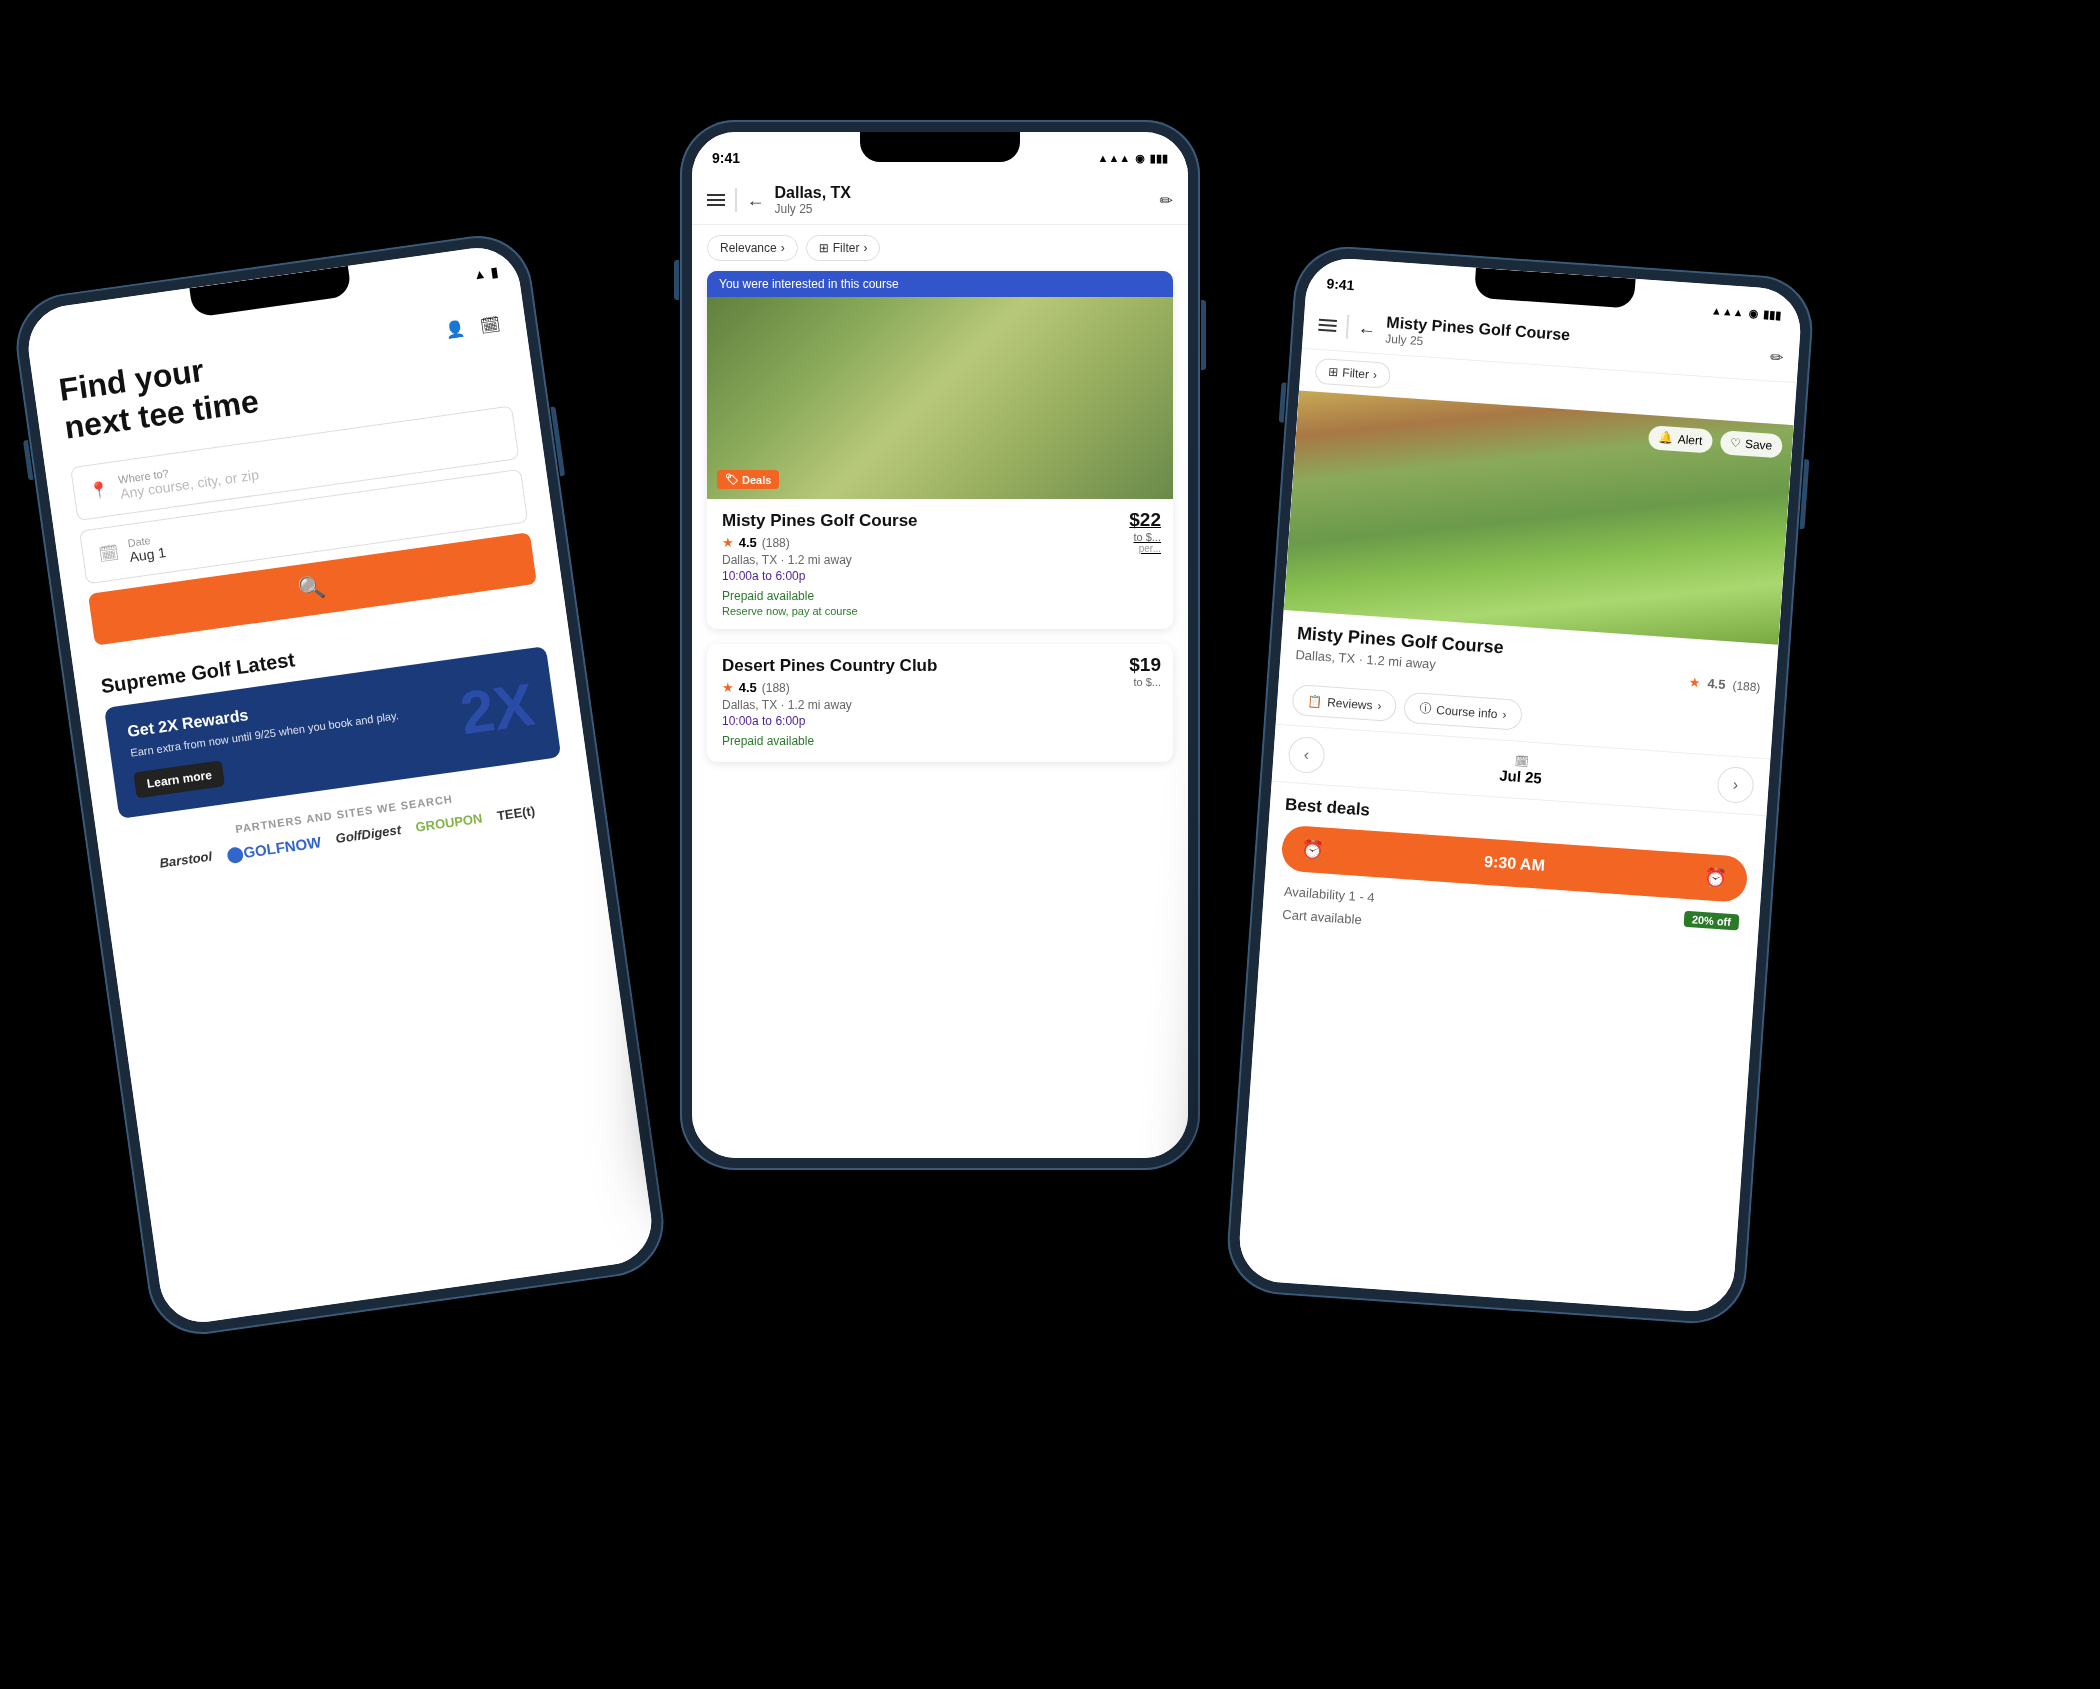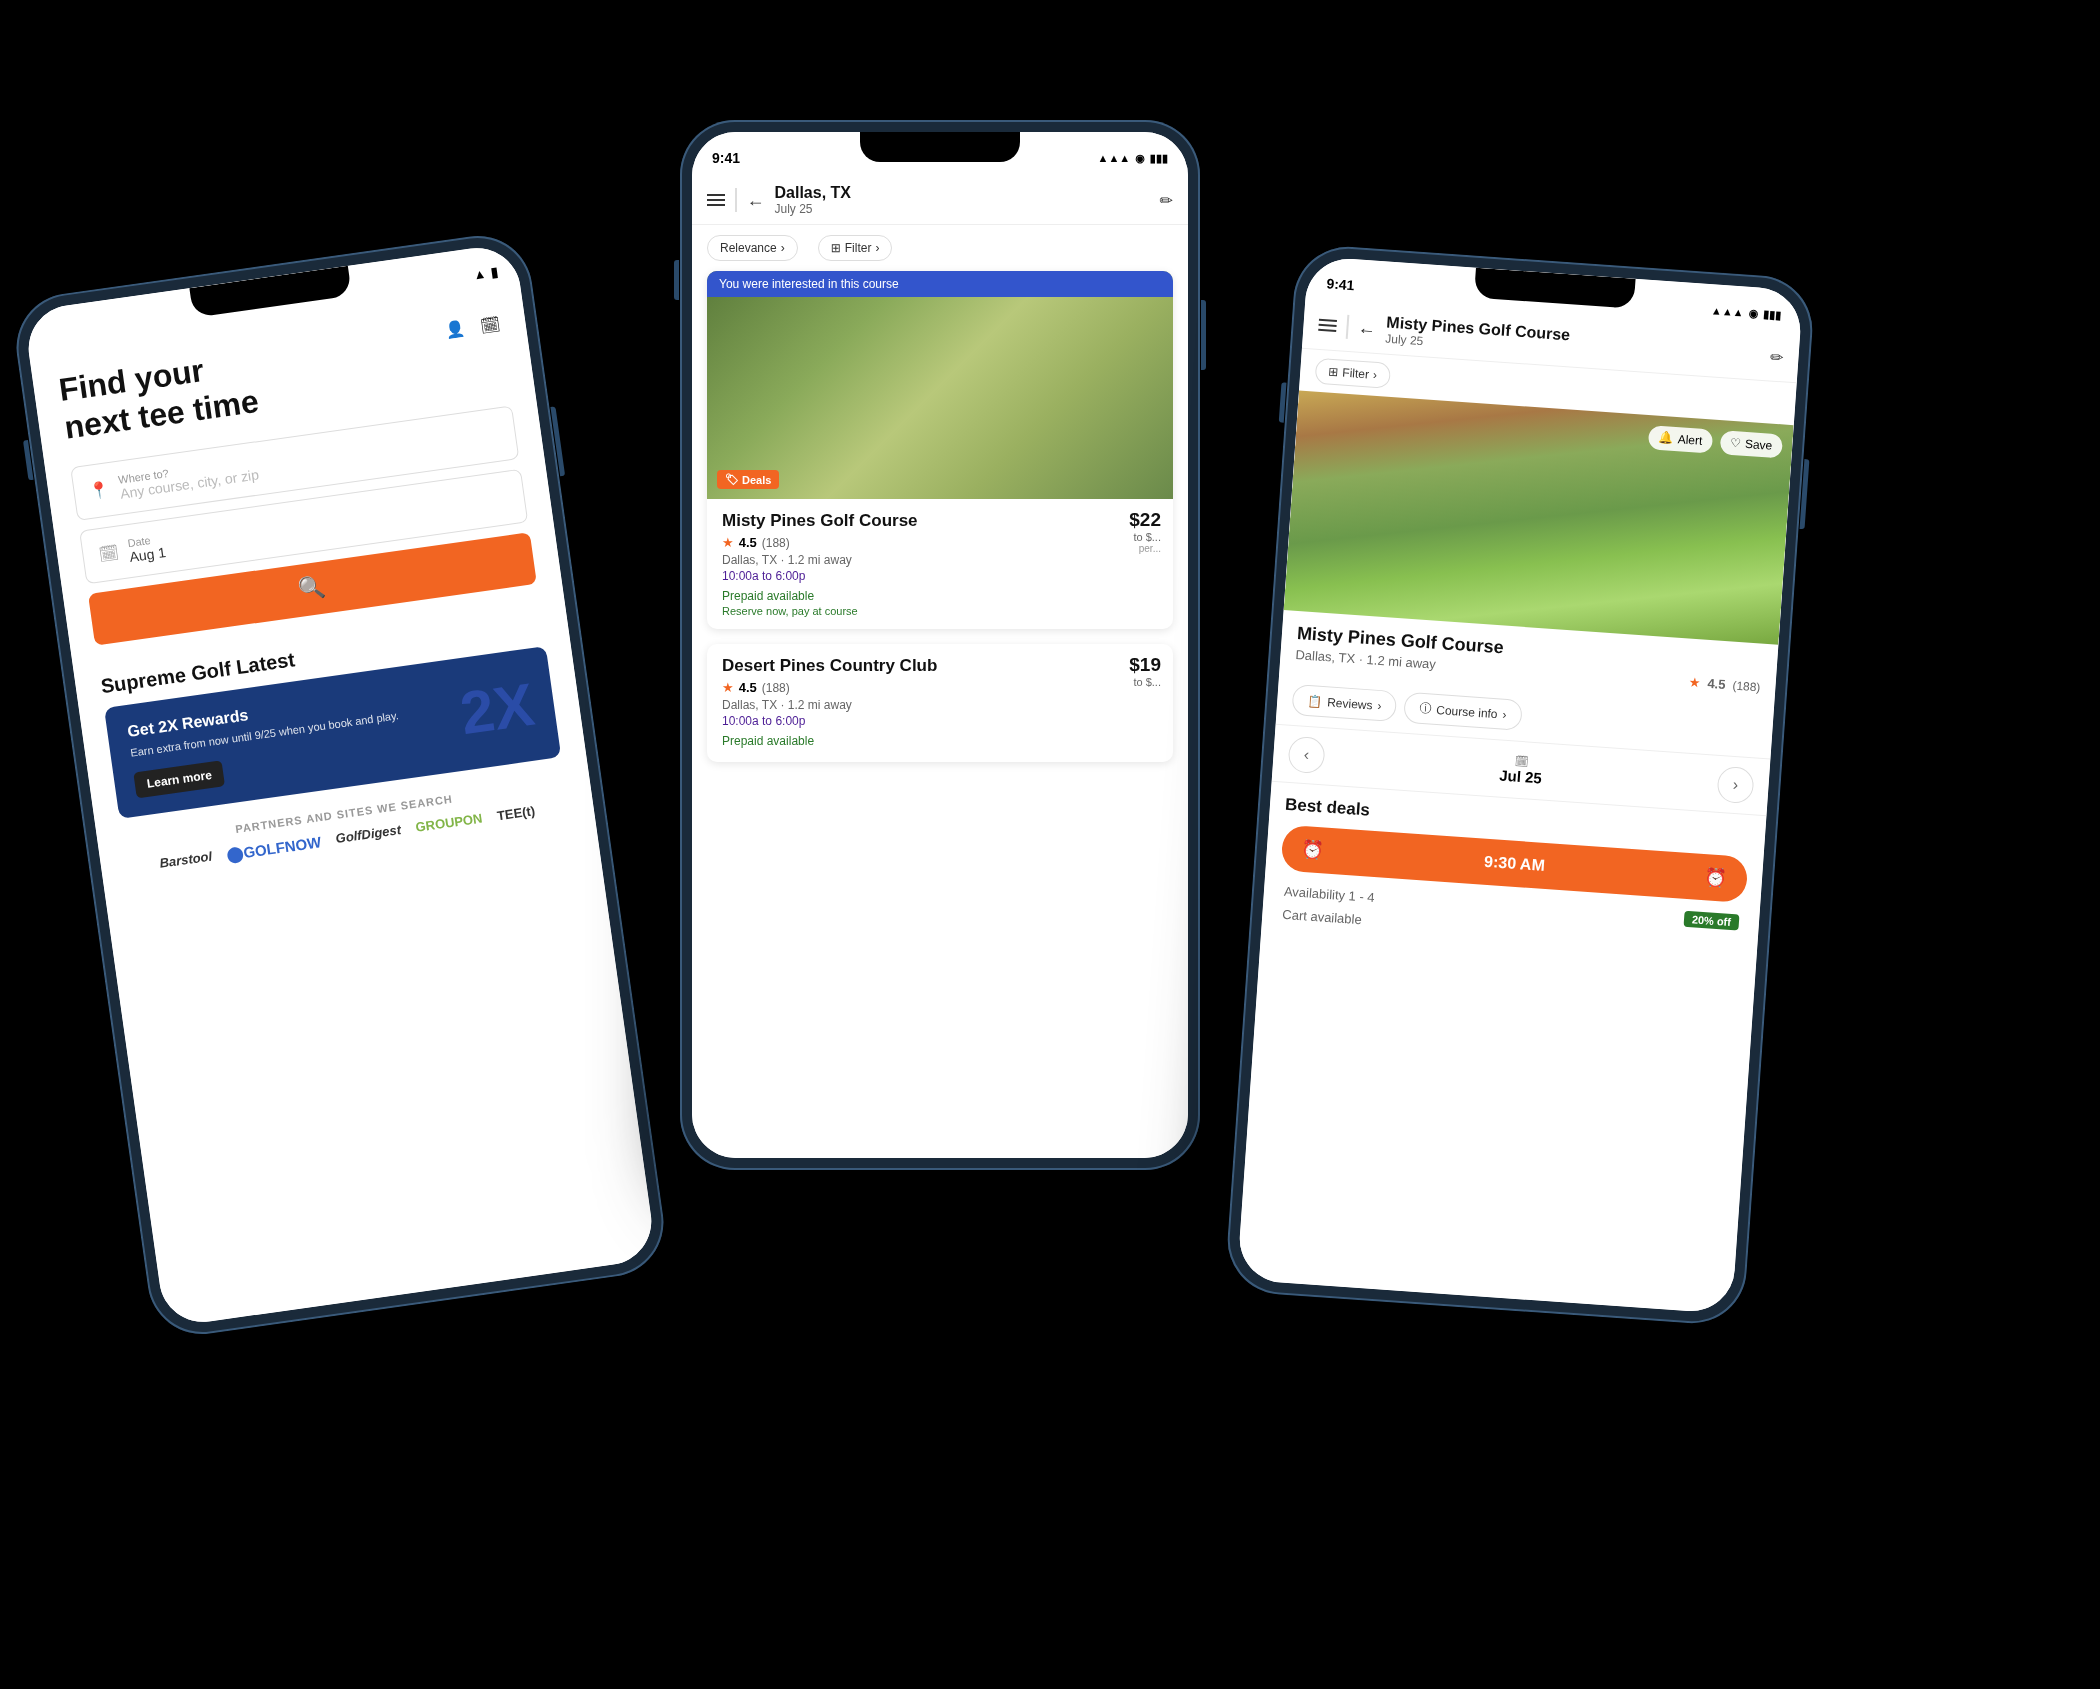--- a/index.html
+++ b/index.html
@@ -253,21 +253,21 @@
       padding: 8px 15px;
       border-bottom: 1px solid #eee;
       gap: 10px;
     }
     .p2-topbar-location { flex: 1; }
     .p2-location-name { font-size: 16px; font-weight: 700; color: #111; }
     .p2-location-date { font-size: 12px; color: #666; }
 
     .p2-filters {
       display: flex;
-      gap: 20px;
+      gap: 8px;
       padding: 10px 15px;
     }
     .p2-filter-btn {
       border: 1.5px solid #ddd;
       border-radius: 20px;
       padding: 5px 12px;
       font-size: 12px;
       color: #333;
       display: flex;
       align-items: center;
@@ -619,21 +619,21 @@
             <div class="p2-course-name">Misty Pines Golf Course</div>
             <div class="p2-rating-row">
               <span class="p2-star">★</span>
               <span class="p2-rating">4.5</span>
               <span class="p2-reviews">(188)</span>
             </div>
             <div class="p2-location">Dallas, TX · 1.2 mi away</div>
             <div class="p2-hours">10:00a to 6:00p</div>
             <div class="p2-prepaid">Prepaid available</div>
             <div class="p2-reserve">Reserve now, pay at course</div>
-            <div style="position:absolute;right:12px;top:10px;text-align:right;">
+            <div style="position:absolute;right:12px;top:10px;text-align:right;text-decoration:underline;">
               <div style="font-size:19px;font-weight:700;color:#111;">$22</div>
               <div style="font-size:11px;color:#666;">to $...</div>
               <div style="font-size:10px;color:#999;">per...</div>
             </div>
           </div>
         </div>
 
 
         <div class="p2-course-card">
           <div class="p2-course-info" style="position:relative;">

